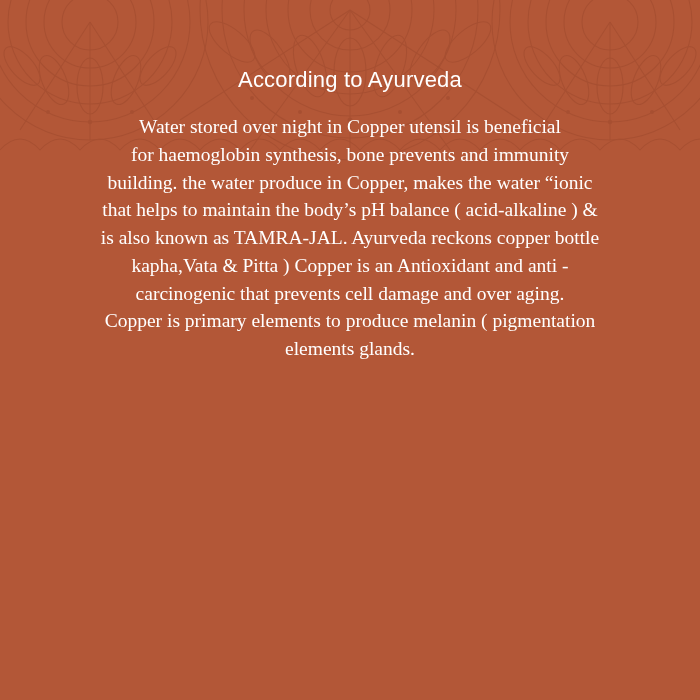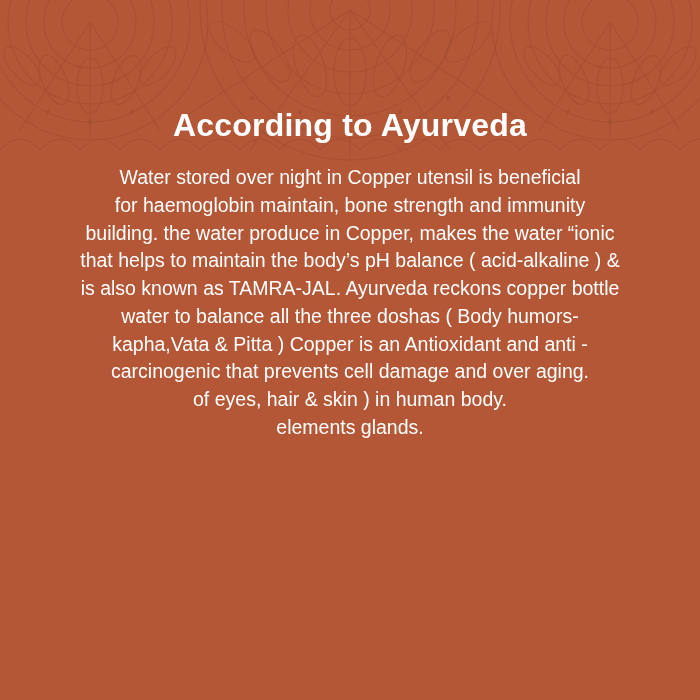--- a/index.html
+++ b/index.html
@@ -35,36 +35,37 @@
     top: 0;
     width: 700px;
     height: 700px;
     box-sizing: border-box;
     padding: 0 16px;
     display: flex;
     flex-direction: column;
     align-items: center;
   }
   #title {
-    margin-top: 106px;
+    margin-top: 67px;
     color: #ffffff;
-    font-size: 32px;
-    font-weight: bold;
+    font-size: 22px;
+    font-weight: normal;
     letter-spacing: 0.2px;
     text-align: center;
     line-height: 1.2;
   }
   #body-text {
     margin-top: 20px;
     width: 668px;
     color: #ffffff;
     font-size: 19.5px;
     line-height: 1.42;
     text-align: center;
     font-weight: 400;
+    font-family: Liberation Serif, serif;
   }
   #body-text .ln {
     display: block;
     white-space: nowrap;
   }
 </style>
 </head>
 <body>
 
 <div id="card">
@@ -150,24 +151,23 @@
                q20 -22 40 0 q20 -22 40 0 q20 -22 40 0 q20 -22 40 0 q20 -22 40 0
                q20 -22 40 0 q20 -22 40 0 q20 -22 40 0 q20 -22 40 0 q20 -22 40 0
                q20 -22 40 0 q20 -22 40 0 q20 -22 40 0"></path>
     </g>
   </svg>
 
   <div id="content">
     <div id="title">According  to Ayurveda</div>
     <div id="body-text">
         <span class="ln">Water stored over night in Copper utensil is beneficial</span>
-        <span class="ln">for haemoglobin maintain, bone strength and immunity</span>
+        <span class="ln">for haemoglobin synthesis, bone prevents and immunity</span>
         <span class="ln">building. the water produce in Copper, makes the water “ionic</span>
         <span class="ln">that helps to maintain the body’s pH balance ( acid-alkaline ) &amp;</span>
         <span class="ln">is also known as TAMRA-JAL. Ayurveda reckons copper bottle</span>
-        <span class="ln">water to balance all the three doshas ( Body humors-</span>
         <span class="ln">kapha,Vata &amp; Pitta )  Copper is an Antioxidant and anti -</span>
         <span class="ln">carcinogenic that prevents cell damage and over aging.</span>
-        <span class="ln">of eyes, hair &amp; skin ) in human body.</span>
+        <span class="ln">Copper is primary elements to produce melanin ( pigmentation</span>
         <span class="ln">elements glands.</span>
       </div>
   </div>
 </div>
 
 </body></html>

